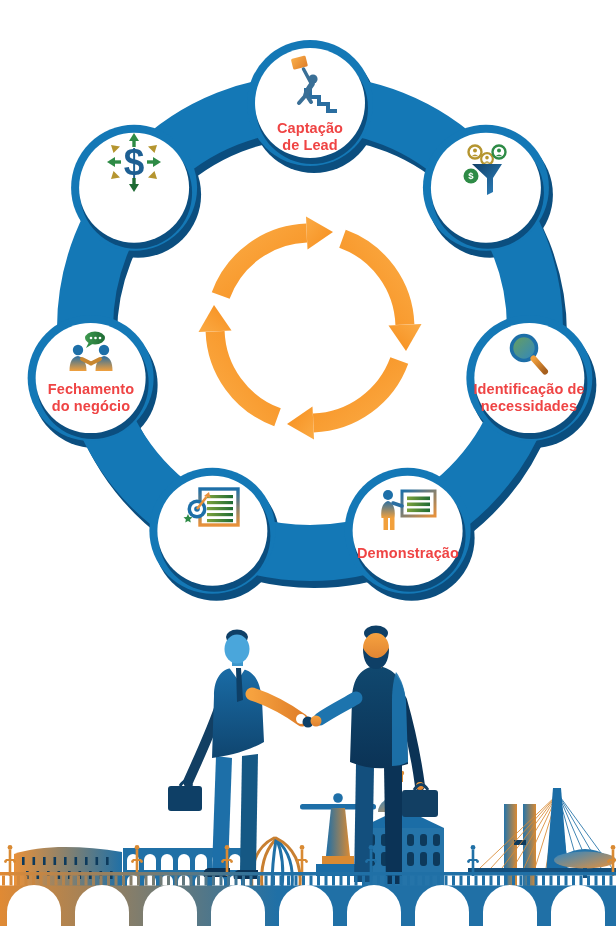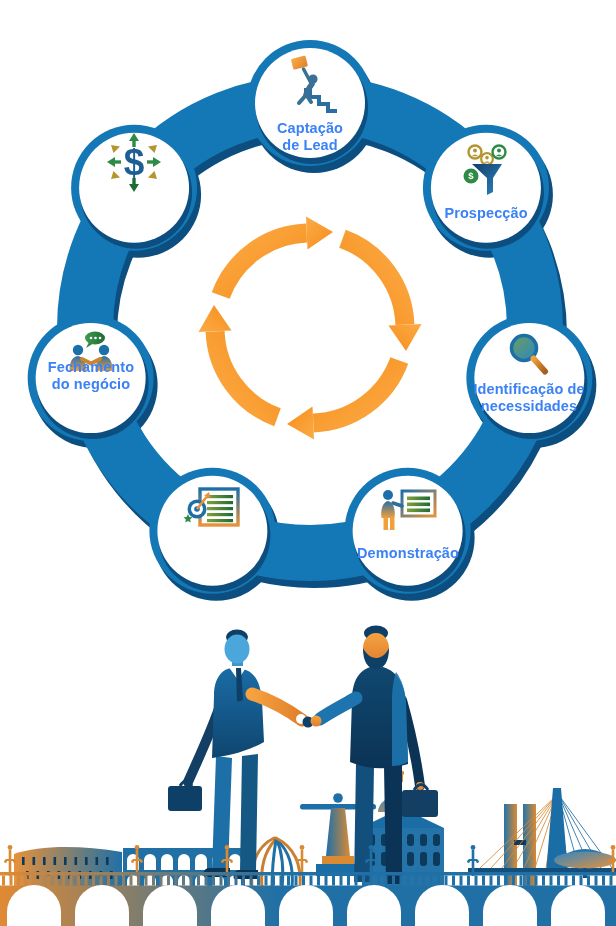--- a/index.html
+++ b/index.html
@@ -1,20 +1,20 @@
 <!DOCTYPE html>
 <html><head>
 <meta charset="utf-8">
 <style>
   html,body{margin:0;padding:0;background:#fff;}
   .stage{position:relative;width:616px;height:926px;background:#ffffff;overflow:hidden;
          font-family:"Liberation Sans",sans-serif;}
   .stage svg{position:absolute;left:0;top:0;}
   .node-label{position:absolute;transform:translate(-50%,-50%);text-align:center;
-              font-size:14.5px;font-weight:700;color:#3b82f6;line-height:1.18;
+              font-size:14.5px;font-weight:700;color:#ef4444;line-height:1.18;
               white-space:pre-line;letter-spacing:.1px;width:134px;pointer-events:none;}
 </style>
 </head>
 <body>
 
 <div class="stage">
 <svg width="616" height="926" viewBox="0 0 616 926">
   <defs>
     <linearGradient id="gFlag" x1="0" y1="0" x2="1" y2="1">
           <stop offset="0" stop-color="#f9ae4a"></stop>
@@ -510,19 +510,18 @@
             <path d="M 415 926 L 415 912 A 27 27 0 0 1 469 912 L 469 926 Z"></path>
             <path d="M 483 926 L 483 912 A 27 27 0 0 1 537 912 L 537 926 Z"></path>
             <path d="M 551 926 L 551 912 A 27 27 0 0 1 605 912 L 605 926 Z"></path>
           </g>
     </g>
   </g>
 </svg>
 
 <div class="node-label" style="left:310px;top:137px">Captação
 de Lead</div>
-<div class="node-label" style="left:486px;top:214px">Prospecção</div>
 <div class="node-label" style="left:408px;top:554px">Demonstração</div>
 <div class="node-label" style="left:529px;top:398px">Identificação de
 necessidades</div>
-<div class="node-label" style="left:91px;top:376px">Fechamento
+<div class="node-label" style="left:91px;top:398px">Fechamento
 do negócio</div>
 </div>
 
 </body></html>

